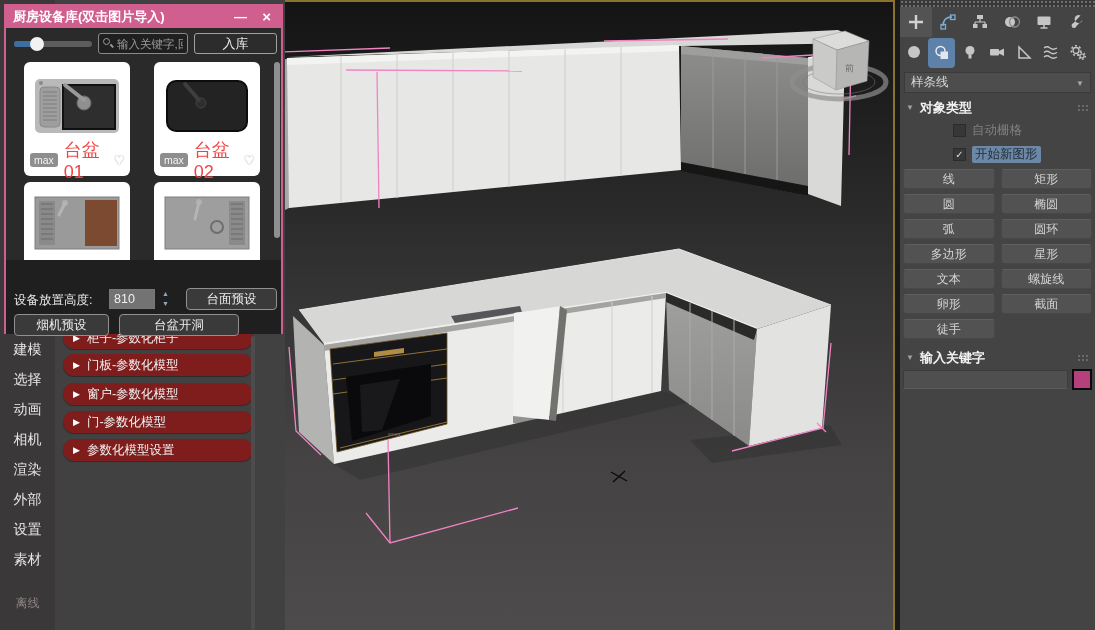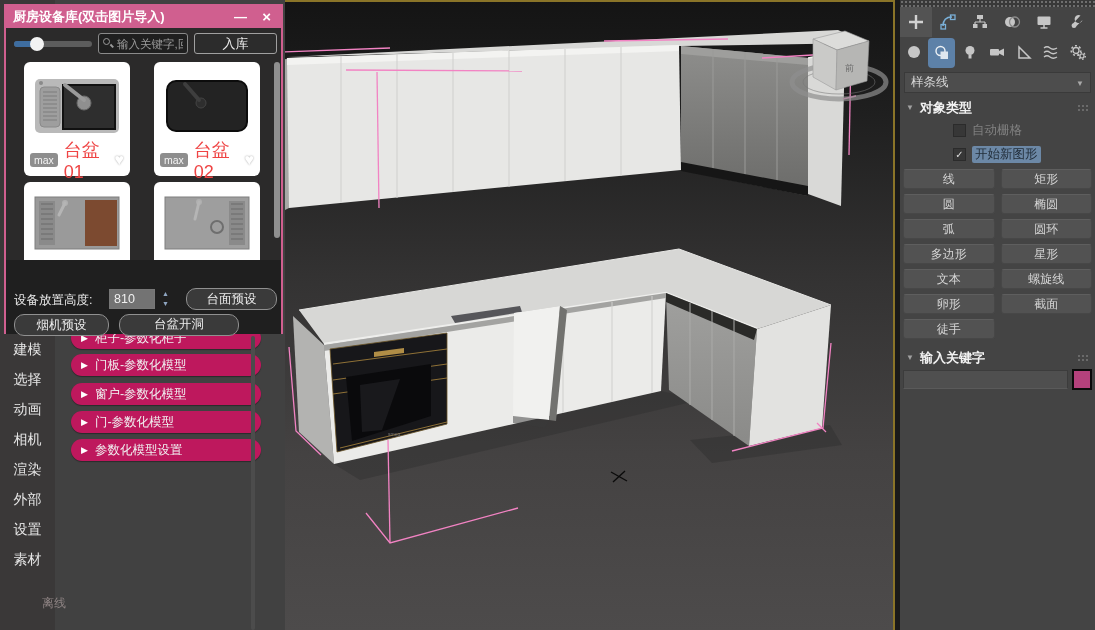--- a/index.html
+++ b/index.html
@@ -3,25 +3,25 @@
 <meta charset="utf-8">
 <style>
   * { margin:0; padding:0; box-sizing:border-box; }
   html,body { width:1095px; height:630px; overflow:hidden; background:#222;
     font-family:"Liberation Sans", sans-serif; }
   #app { position:relative; width:1095px; height:630px; }
 
   
   .sidebar { position:absolute; left:0; top:0; width:55px; height:630px; background:#3a3838; z-index:20; }
   .sidebar .tab { position:absolute; left:0; width:55px; text-align:center; color:#e6e6e6; font-size:14px; cursor:pointer; }
-  .sidebar .offline { position:absolute; left:0; width:55px; text-align:right; color:#8f8484; font-size:12px;margin-left:11px; }
+  .sidebar .offline { position:absolute; left:0; width:55px; text-align:center; color:#8f8484; font-size:12px; }
 
   
   .rollpanel { position:absolute; left:55px; top:0; width:230px; height:630px; background:#414141; z-index:10; }
-  .pill { position:absolute; left:16px; width:190px; height:22px; background:#be185d; border-radius:11px;
+  .pill { position:absolute; left:8px; width:190px; height:22px; background:#7f1d1d; border-radius:11px;
           color:#f0f0f0; font-size:12.5px; line-height:22px; padding-left:10px; white-space:nowrap; overflow:hidden;
           box-shadow:0 1px 1px rgba(0,0,0,.35); }
   .pill .chev { font-size:9px; margin-right:7px; color:#ffffff; vertical-align:1px; }
   .roll-scroll { position:absolute; left:196px; top:336px; width:4px; height:294px; background:#4c4c4c; border-radius:2px; }
 
   
   .viewport { position:absolute; left:285px; top:0; width:608px; height:630px; z-index:1; }
   .vp-border-top { position:absolute; left:285px; top:0; width:608px; height:2px; background:#8a7428; z-index:5; }
   .vp-sep { position:absolute; left:893px; top:0; width:7px; height:630px; background:#1a1a1a; z-index:5; }
   .vp-border-right { position:absolute; left:893px; top:0; width:2px; height:630px; background:#8a7428; z-index:6; }
@@ -88,25 +88,25 @@
   .badge-max { background:#8e8e8e; color:#f4f4f4; font-size:10.5px; border-radius:3px; padding:1px 4px; }
   .card-name { color:#ef4444; font-size:18px; margin-left:6px; flex:1; }
   .fav-heart { color:#ffffff; font-size:16px; text-shadow:0 0 2px #9a9a9a; cursor:pointer; }
   .list-scroll { position:absolute; left:268px; top:4px; width:6px; height:176px; background:#8f8f8f; border-radius:3px; cursor:pointer; }
   .dlg-controls { position:absolute; left:0; top:254px; width:275px; height:74px; background:#1f1f1f; }
   .ctl-label { position:absolute; left:8px; top:32px; color:#e8e8e8; font-size:12.5px; }
   .ctl-input { position:absolute; left:103px; top:29px; width:46px; height:20px; background:#737373; border:1px solid #777;
                color:#f0f0f0; font-size:12.5px; padding:0 4px; outline:none; font-family:"Liberation Sans",sans-serif; }
   .spinner { position:absolute; left:152px; top:29px; width:15px; height:20px; display:flex; flex-direction:column; }
   .spinner span { flex:1; font-size:7px; color:#8fa6c2; text-align:center; line-height:10px; cursor:pointer; }
-  .btn-preset { position:absolute; height:22px; background:#3a3a3a; border:1px solid #909090; border-radius:10px;
+  .btn-preset { position:absolute; height:22px; background:#3a3a3a; border:1px solid #909090; border-radius:4px;
                 color:#ececec; font-size:12.5px; text-align:center; cursor:pointer; }
   .bp1 { left:180px; top:28px; width:91px; line-height:20px; }
   .bp2 { left:8px; top:54px; width:95px; line-height:20px; }
-  .bp3 { left:113px; top:54px; width:120px; line-height:20px;font-family:Liberation Mono, monospace; }
+  .bp3 { left:113px; top:54px; width:120px; line-height:20px; }
 
   svg text { font-family:"Liberation Sans", sans-serif; }
 </style>
 </head>
 <body>
 
 <div id="app">
 
   <div class="viewport">
     <svg width="608" height="630" viewBox="285 0 608 630">

